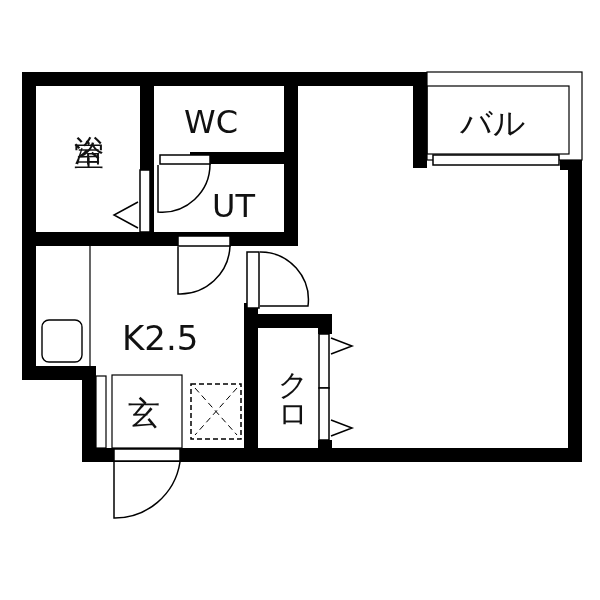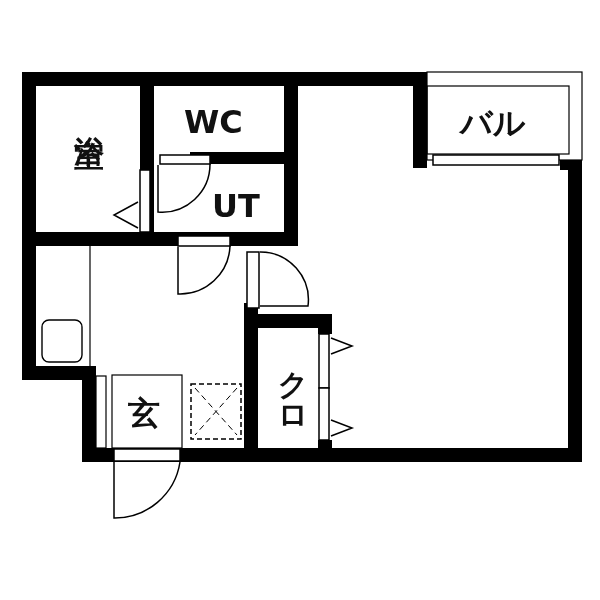--- a/index.html
+++ b/index.html
@@ -1,18 +1,18 @@
 <!DOCTYPE html>
 <html><head>
 <meta charset="utf-8">
 <style>
   html,body{margin:0;padding:0;background:#fff;}
   .wrap{position:relative;width:600px;height:600px;overflow:hidden;}
   svg{position:absolute;left:0;top:0;}
-  .lbl{position:absolute;font-family:"DejaVu Sans",sans-serif;color:#111;white-space:nowrap;font-weight:bold;}
+  .lbl{position:absolute;font-family:"DejaVu Sans",sans-serif;color:#111;white-space:nowrap;}
   .vert{writing-mode:vertical-rl;text-orientation:upright;letter-spacing:2px;}
 </style>
 </head>
 <body>
 
 <div class="wrap">
   <svg width="600" height="600" viewBox="0 0 600 600">
     <g fill="#000">
 
       <rect x="22" y="72" width="408" height="14"></rect>
@@ -79,15 +79,16 @@
       <rect x="191" y="384" width="50" height="55" stroke-dasharray="5,3"></rect>
       <line x1="195" y1="388" x2="237" y2="435" stroke-dasharray="6,4" stroke-width="1"></line>
       <line x1="237" y1="388" x2="195" y2="435" stroke-dasharray="6,4" stroke-width="1"></line>
     </g>
   </svg>
 
   <div class="lbl vert" style="left:68px;top:112px;font-size:30px;">浴室</div>
   <div class="lbl" style="left:184px;top:103px;font-size:32px;">WC</div>
   <div class="lbl" style="left:212px;top:187px;font-size:32px;">UT</div>
   <div class="lbl" style="left:460px;top:102px;font-size:32px;">バル</div>
+  <div class="lbl" style="left:122px;top:318px;font-size:34px;">K2.5</div>
   <div class="lbl vert" style="left:272px;top:350px;font-size:30px;">クロ</div>
   <div class="lbl" style="left:128px;top:392px;font-size:32px;">玄</div>
 </div>
 
 </body></html>

